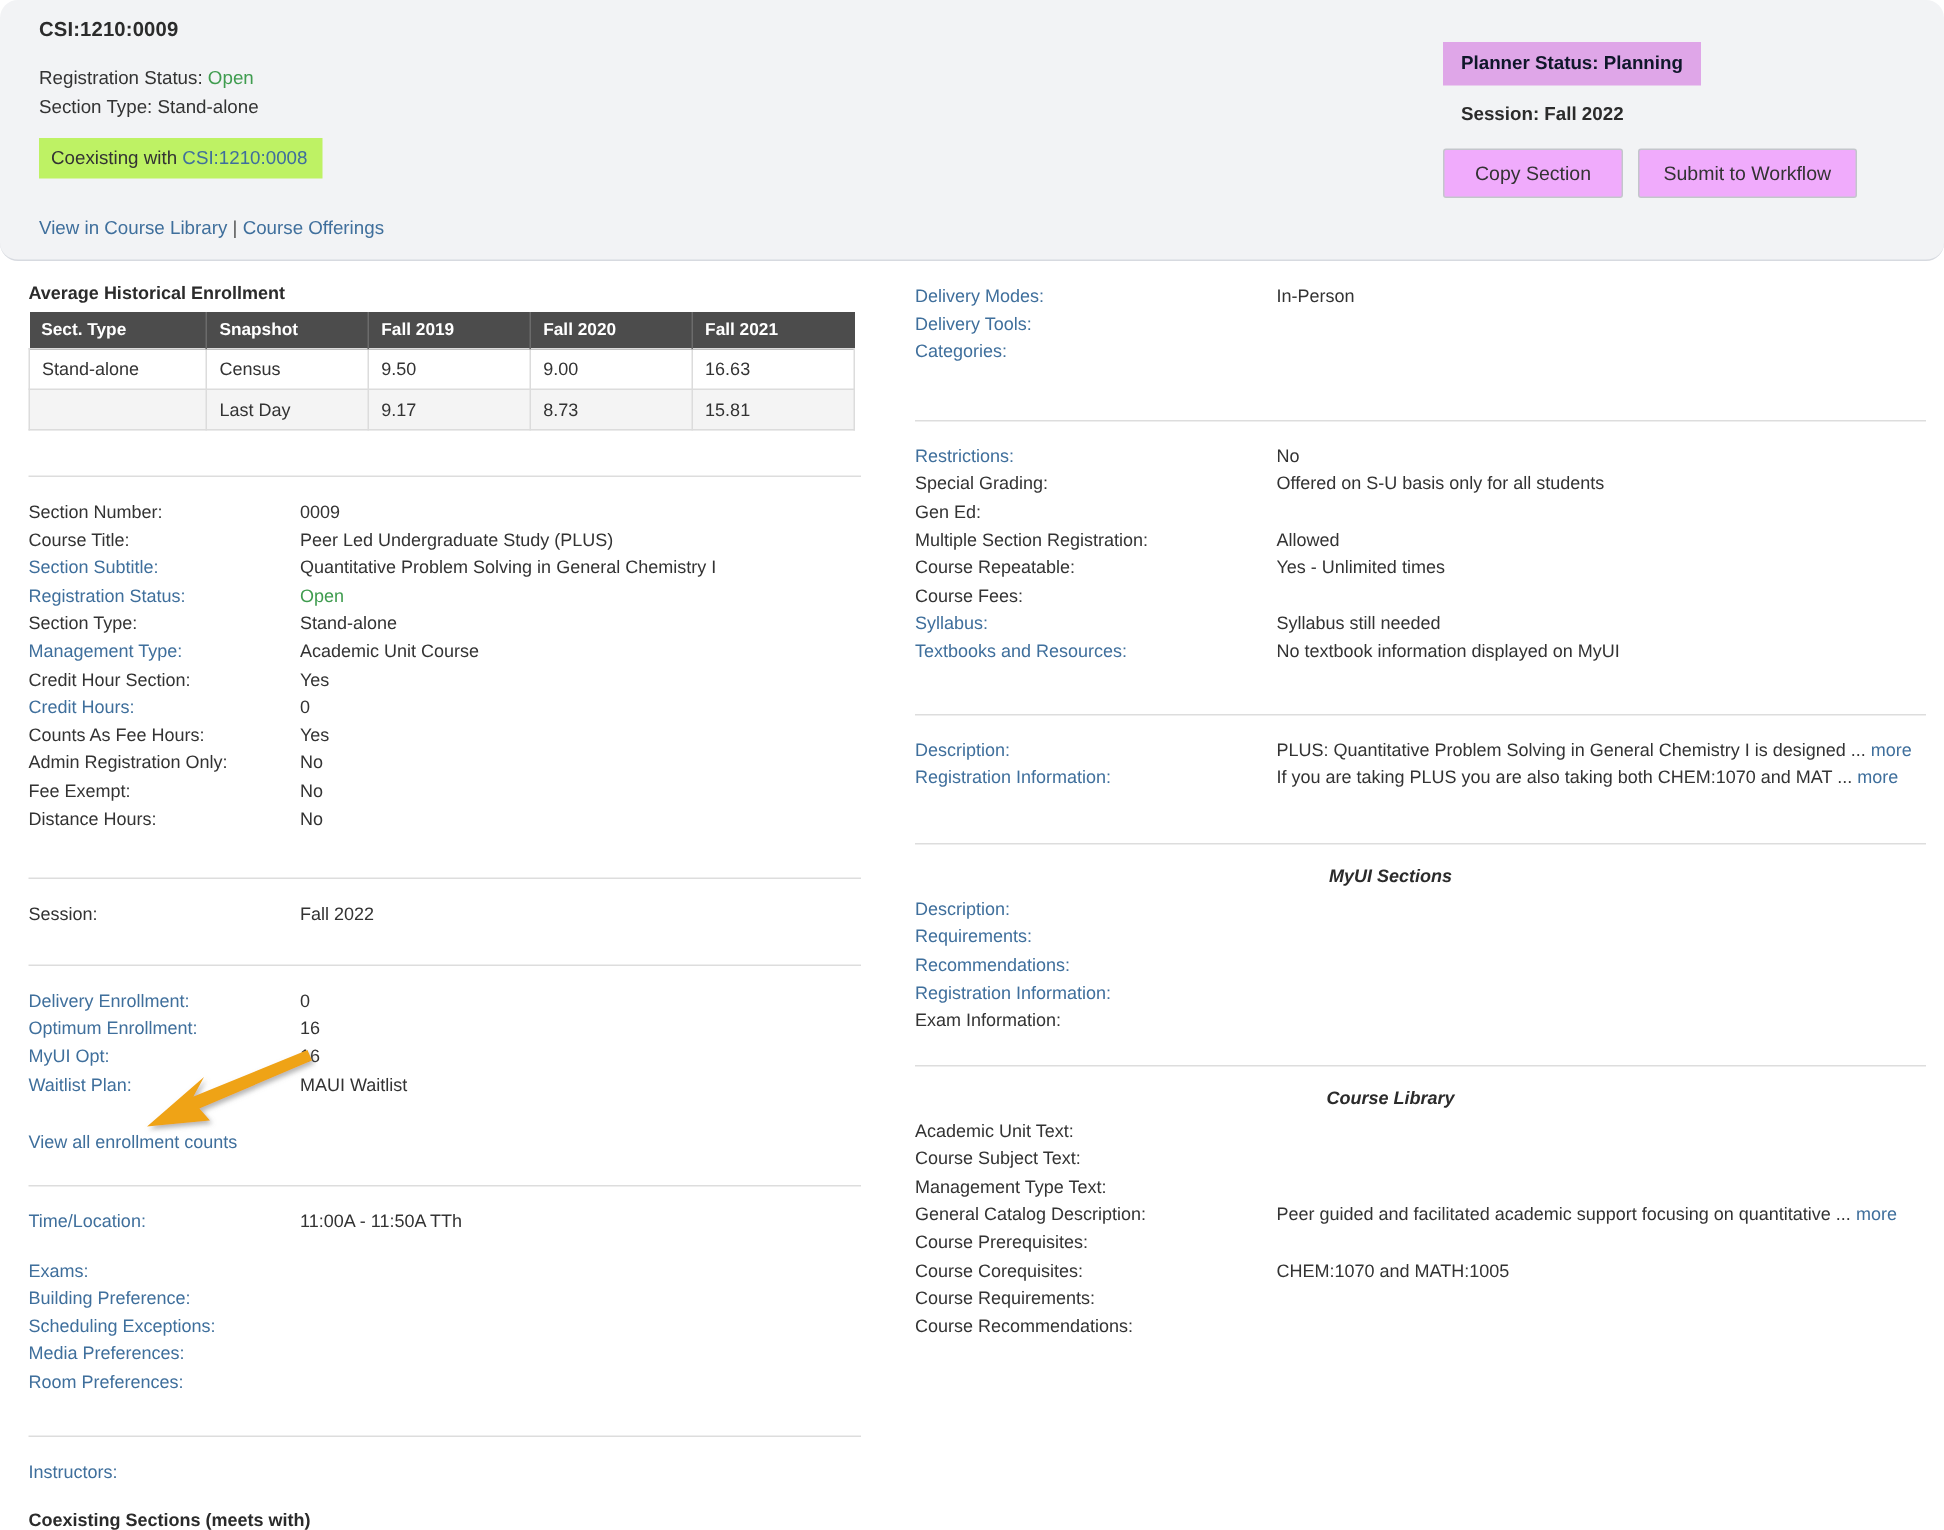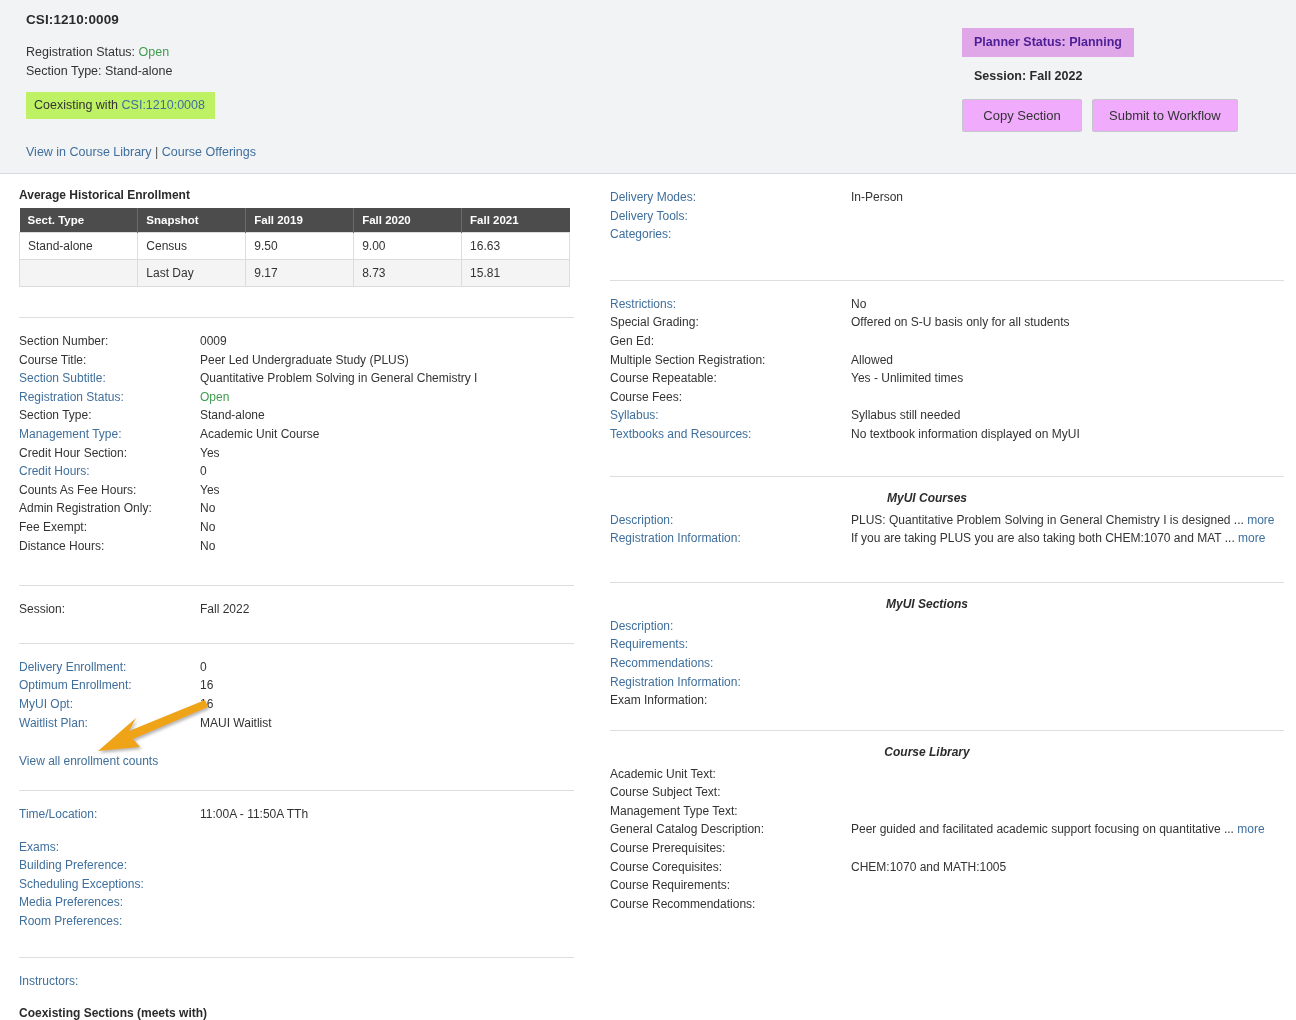--- a/index.html
+++ b/index.html
@@ -14,20 +14,21 @@
   }
   .page { width: 1296px; position: relative; }
 
   
   .header {
     background: #f2f3f5;
     border-bottom: 1px solid #d7dae0;
     padding: 8px 20px 14px 26px;
     position: relative;
     min-height: 152px;
+    border-radius: 12px;
   }
   .hdr-title {
     font-size: 13.5px;
     font-weight: bold;
     color: #2b2b2b;
     margin: 4px 0 16px 0;
     letter-spacing: .1px;
   }
   .hdr-line {
     font-size: 12.5px;
@@ -55,21 +56,21 @@
   .hdr-right {
     position: absolute;
     right: 14px;
     top: 28px;
     text-align: left;
     width: 320px;
   }
   .planner-badge {
     display: inline-block;
     background: #dfa6e8;
-    color: #4c1d95;
+    color: #0f172a;
     font-weight: bold;
     font-size: 12.5px;
     padding: 7px 12px 8px 12px;
   }
   .session-line {
     font-size: 12.5px;
     font-weight: bold;
     color: #2b2b2b;
     margin: 12px 0 0 12px;
   }
@@ -449,21 +450,20 @@
             <div class="val">Syllabus still needed</div>
           </div>
           <div class="row">
             <div class="lbl link">Textbooks and Resources:</div>
             <div class="val">No textbook information displayed on MyUI</div>
           </div>
         </div>
 
       <div class="divider" style="margin-top:32px;"></div>
 
-      <div class="subhead">MyUI Courses</div>
       <div class="grp">
           <div class="row">
             <div class="lbl link">Description:</div>
             <div class="val"><span>PLUS: Quantitative Problem Solving in General Chemistry I is designed ...</span> <span class="more">more</span></div>
           </div>
           <div class="row">
             <div class="lbl link">Registration Information:</div>
             <div class="val"><span>If you are taking PLUS you are also taking both CHEM:1070 and MAT ...</span> <span class="more">more</span></div>
           </div>
         </div>

